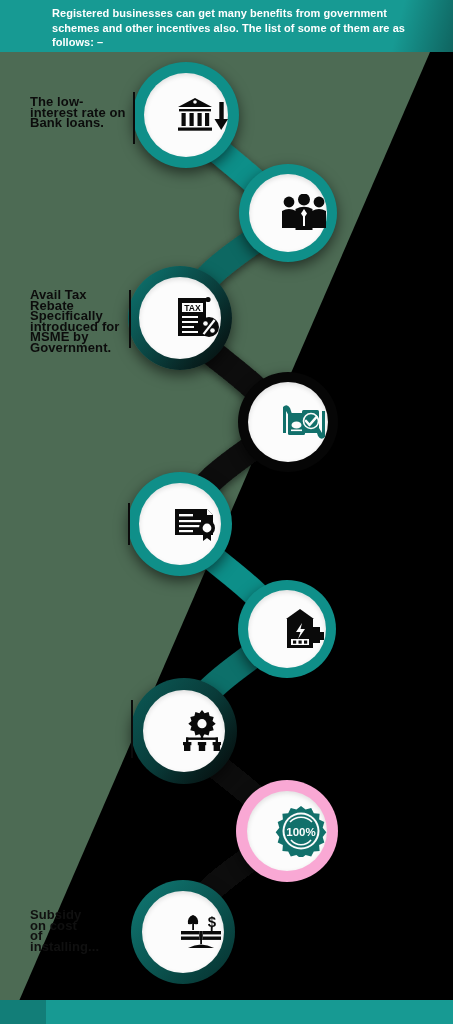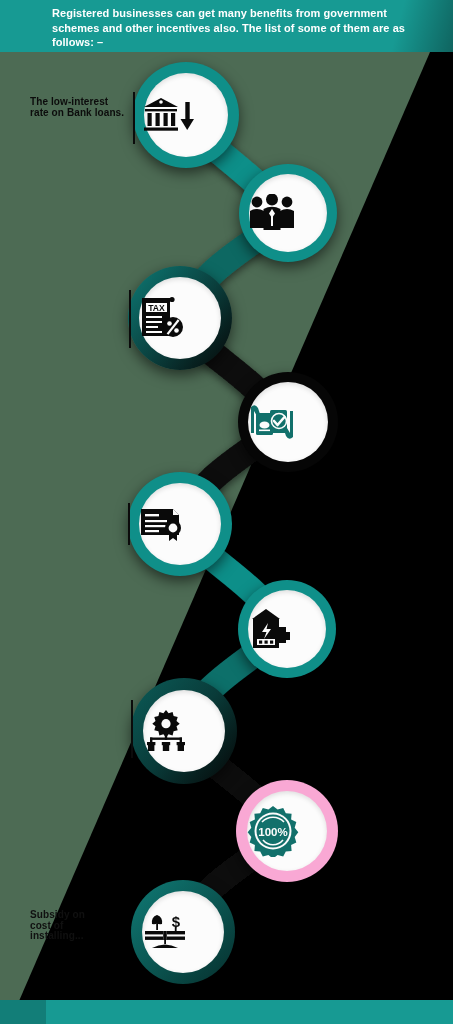--- a/index.html
+++ b/index.html
@@ -22,26 +22,26 @@
                color:#ffffff;font-size:11px;font-weight:bold;line-height:14.6px;
                letter-spacing:.05px;}
 
   
   .chain{position:absolute;left:0;top:0;width:453px;height:1024px;z-index:2;}
 
   
   .node{position:absolute;border-radius:50%;z-index:4;
         box-shadow:0 5px 14px rgba(0,0,0,.55);}
   .disc{position:absolute;border-radius:50%;background:#fcfcfc;
-        display:flex;align-items:center;justify-content:flex-start;
+        display:flex;align-items:center;justify-content:flex-end;
         box-shadow:inset 0 2px 5px rgba(0,0,0,.12);}
   .node svg{display:block;}
 
   
-  .label{position:absolute;z-index:8;color:#0c0c0c;font-size:10px;font-weight:bold;
+  .label{position:absolute;z-index:8;color:#0c0c0c;font-size:13px;font-weight:bold;
          line-height:10.6px;letter-spacing:.1px;width:98px;
          filter:blur(.35px);}
   .label.dim{color:#101010;}
   .label-rule{position:absolute;z-index:8;width:2px;background:#0b0b0b;}
 </style>
 </head>
 <body>
 
 <div id="stage">
 
@@ -125,20 +125,21 @@
           <rect x="7" y="35" width="16" height="2" fill="#fcfcfc"></rect>
           <circle cx="34" cy="31" r="10"></circle>
           <circle cx="30.5" cy="27.5" r="2.3" fill="#fcfcfc"></circle>
           <circle cx="37.5" cy="34.5" r="2.3" fill="#fcfcfc"></circle>
           <rect x="33" y="22" width="2.2" height="18" fill="#fcfcfc" transform="rotate(38 34 31)"></rect>
           <circle cx="33" cy="3.5" r="2.6"></circle>
         </g>
       </svg>
     </div>
   </div>
+  <div class="label" style="left:30px;top:290px;">Avail Tax Rebate Specifically introduced for MSME by Government.</div>
   <div class="label-rule" style="left:129px;top:290px;height:58px;"></div>
 
   <div class="node" style="left:238px;top:372px;width:100px;height:100px;background:#060606;">
     <div class="disc" style="left:10px;top:10px;width:80px;height:80px;">
       <svg width="48" height="42" viewBox="0 0 48 42">
         <g fill="#12706b">
           <path d="M3 6 q4-4 7 1 l2 6 l-3 2 l-3-5 l0 22 l-3 0 z"></path>
           <rect x="8" y="12" width="17" height="22" rx="1.5"></rect>
           <ellipse cx="16.5" cy="24" rx="5" ry="3.6" fill="#fcfcfc"></ellipse>
           <rect x="11" y="28.5" width="11" height="1.6" fill="#fcfcfc"></rect>

